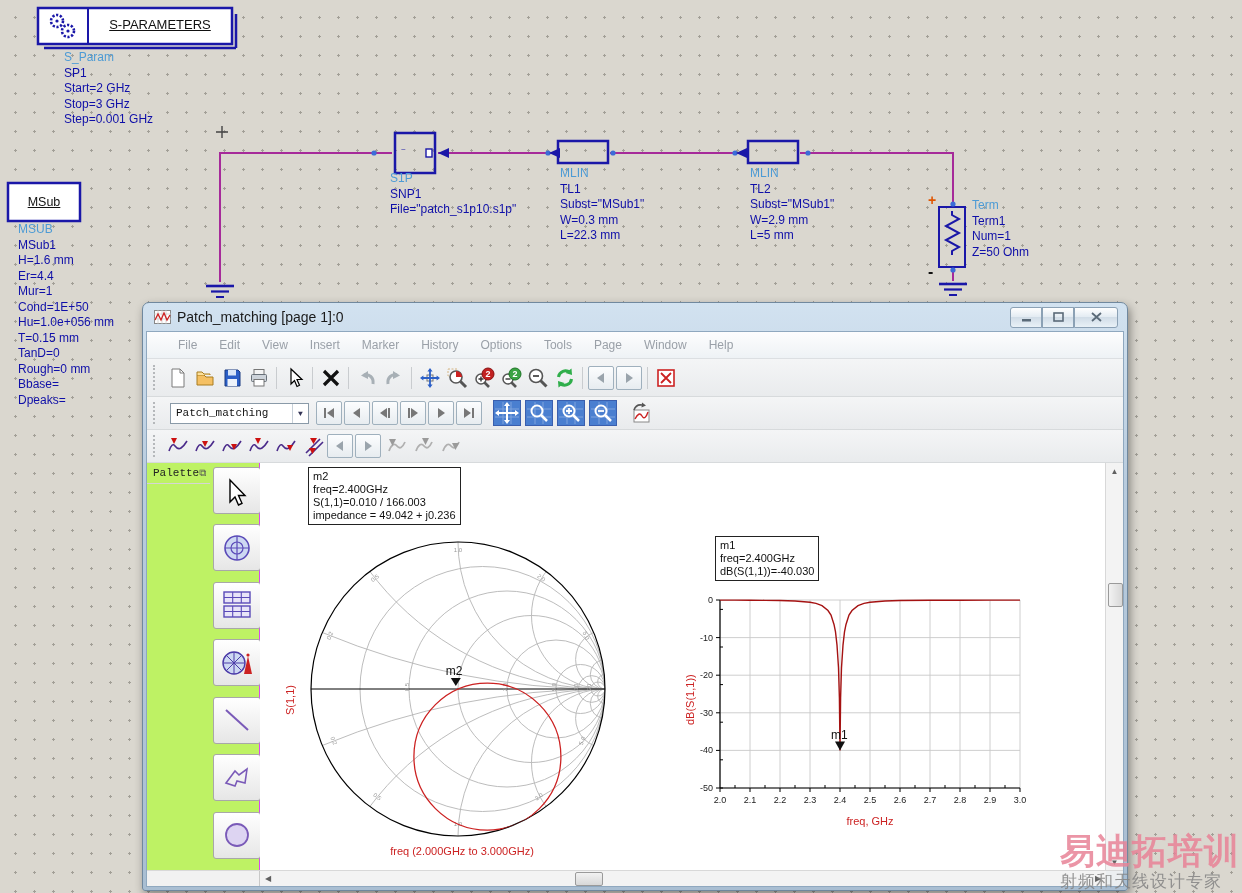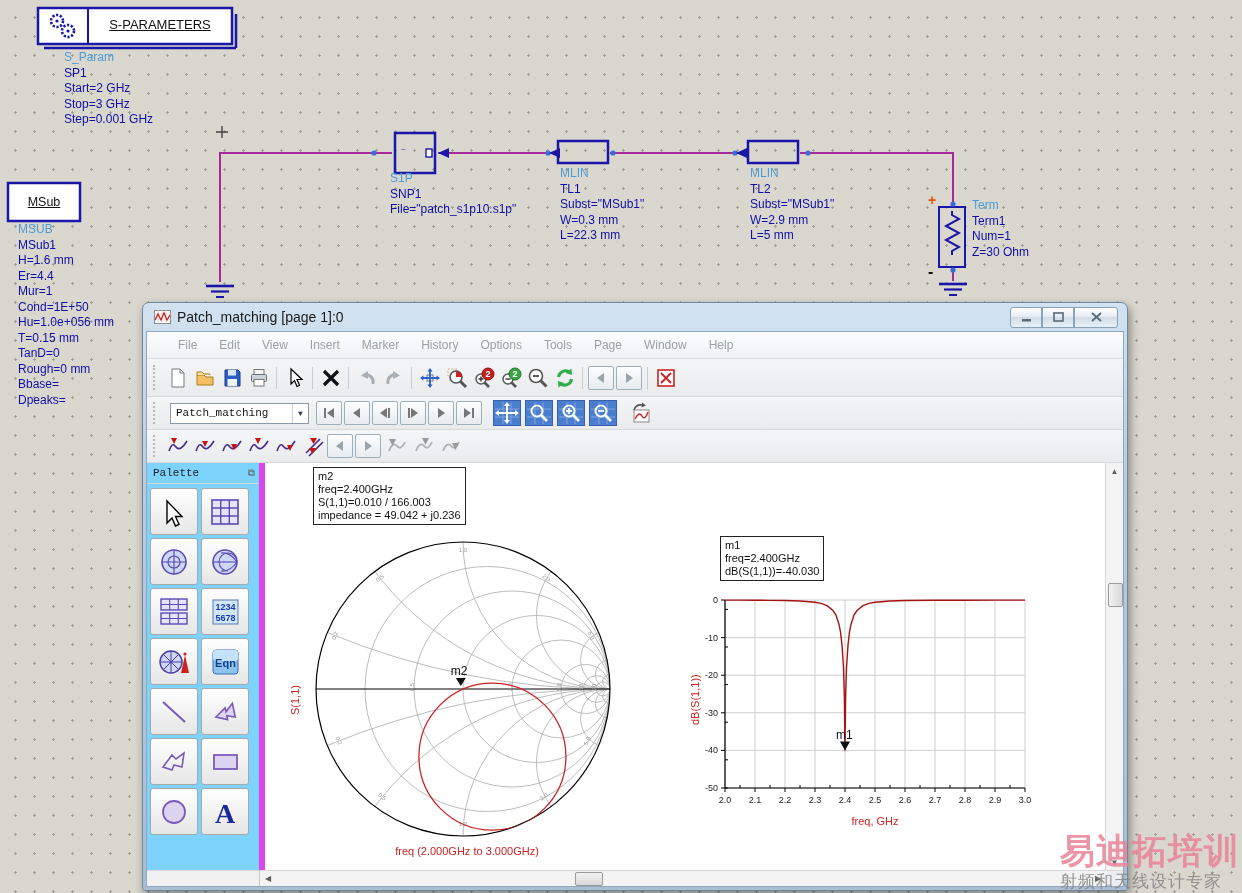--- a/index.html
+++ b/index.html
@@ -44,21 +44,21 @@
   .navbtn{width:24px;height:22px;border:1px solid #9fb0bd;border-radius:2px;background:linear-gradient(#fcfdfe,#e7ecf0);
     display:flex;align-items:center;justify-content:center;margin:0 1px;}
   .navbtn svg{width:14px;height:12px;}
   .combo{width:132px;height:19px;border:1px solid #8a9aa8;background:#fff;display:flex;align-items:center;
     font:11px "Liberation Mono","DejaVu Sans Mono",monospace;color:#111;padding-left:5px;margin:0 6px;}
   .combo .arr{margin-left:auto;width:15px;height:100%;display:flex;align-items:center;justify-content:center;color:#335;border-left:1px solid #c8d0d8;font-size:8px;}
   .bluebtn{width:26px;height:24px;margin:0 2px;border:1px solid #3a5fae;background:#4a7fd0;position:relative;display:flex;align-items:center;justify-content:center;}
   .bluebtn svg{width:24px;height:22px;}
   
   .mainrow{flex:1;display:flex;min-height:0;}
-  .palette{width:112px;background:#7dd3fc;border-right:6px solid #d946ef;display:flex;flex-direction:column;}
+  .palette{width:112px;background:#bef264;border-right:1px solid #d946ef;display:flex;flex-direction:row;}
   .palette-head{height:20px;display:flex;align-items:center;font:11px "Liberation Mono","DejaVu Sans Mono",monospace;color:#222;padding:0 4px 0 6px;border-bottom:1px solid #d5d5d5;}
   .palette-head .dock{margin-left:auto;font-size:10px;color:#555;}
   .palgrid{display:grid;grid-template-columns:48px 48px;gap:3px;padding:4px 3px;}
   .palbtn{width:48px;height:47px;border:1px solid #a8a8a8;border-radius:3px;background:linear-gradient(#ffffff,#e6e6e6);
     display:flex;align-items:center;justify-content:center;padding:0;}
   .palbtn svg{width:38px;height:32px;}
   .canvas{flex:1;background:#fff;position:relative;overflow:hidden;}
   .vscroll{width:17px;background:#f3f3f3;border-left:1px solid #d8d8d8;position:relative;}
   .varrow{position:absolute;left:0;width:17px;height:16px;display:flex;align-items:center;justify-content:center;color:#606060;font-size:8px;}
   .vthumb{position:absolute;left:2px;top:120px;width:13px;height:22px;background:linear-gradient(90deg,#f2f2f2,#d8d8d8);border:1px solid #9a9a9a;border-radius:2px;}
@@ -183,21 +183,21 @@
   <div class="bluehead">MLIN</div>
   <div>TL2</div>
   <div>Subst="MSub1"</div>
   <div>W=2.9 mm</div>
   <div>L=5 mm</div>
 </div>
 <div class="schblock" style="left:972px;top:198px;">
   <div class="bluehead">Term</div>
   <div>Term1</div>
   <div>Num=1</div>
-  <div>Z=30 Ohm</div>
+  <div>Z=50 Ohm</div>
 </div>
 <div class="schblock" style="left:928px;top:193px;color:#e05500;font-weight:bold;font-size:14px;">+</div>
 <div class="schblock" style="left:928px;top:264px;color:#111;font-weight:bold;font-size:16px;">-</div>
 
 <div class="window">
   <div class="titlebar">
     <svg class="title-icon" viewBox="0 0 17 14">
       <rect x="0.5" y="0.5" width="16" height="13" fill="#fff" stroke="#888"></rect>
       <path d="M4 0v14 M8 0v14 M12 0v14 M0 4h17 M0 9h17" stroke="#c8c8c8" stroke-width="0.7"></path>
       <path d="M1 10 L4 4 L7 10 L10 3 L13 10 L16 5" fill="none" stroke="#cc2222" stroke-width="1.3"></path>

